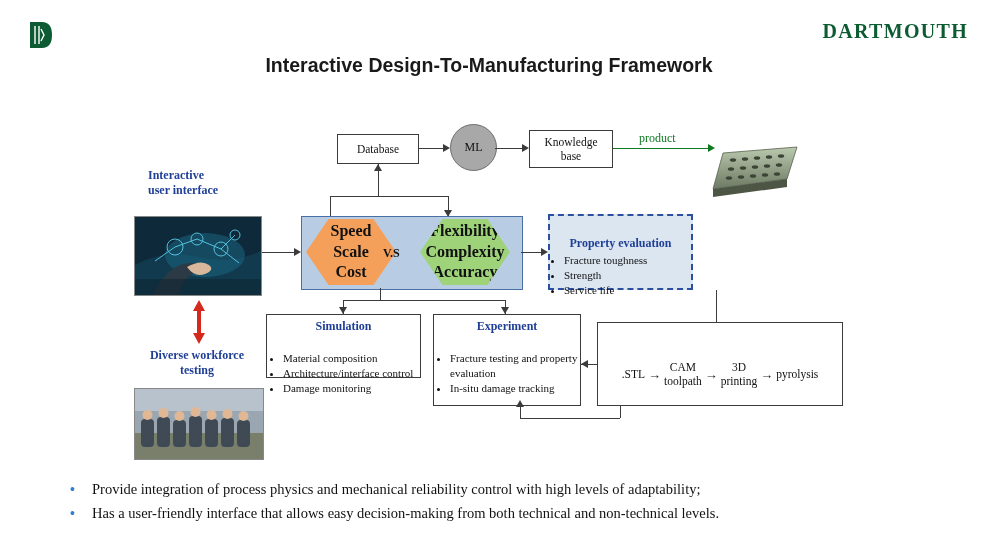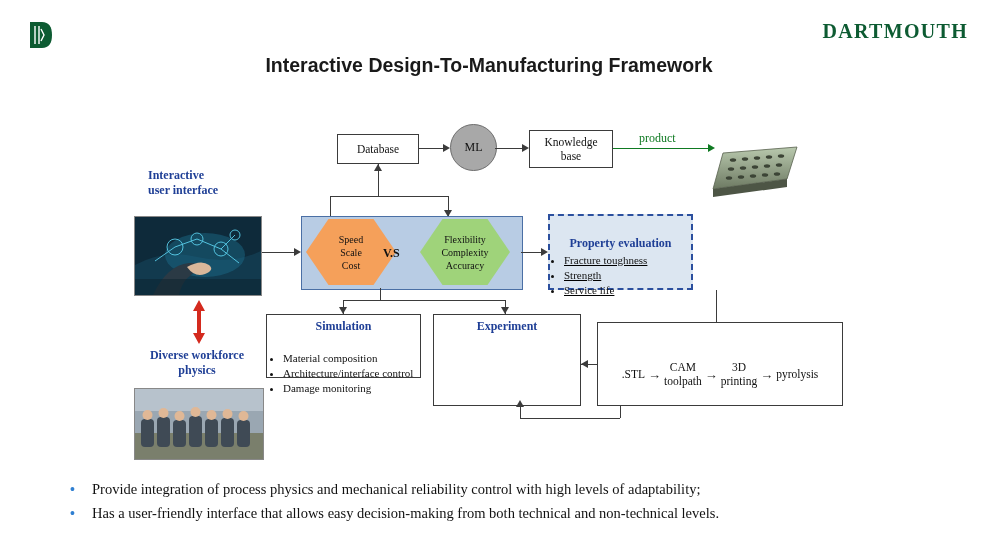--- a/index.html
+++ b/index.html
@@ -112,21 +112,21 @@
     left: 301px; top: 216px; width: 220px; height: 72px;
     background: #b8cce4;
     border: 1px solid #4a6fa5;
   }
   .hexagon {
     position: absolute;
     width: 90px; height: 66px;
     display: flex; flex-direction: column;
     align-items: center; justify-content: center;
     font-family: "Liberation Serif", serif;
-    font-size: 10px; font-weight: normal;
+    font-size: 16px; font-weight: bold;
     clip-path: polygon(25% 0%, 75% 0%, 100% 50%, 75% 100%, 25% 100%, 0% 50%);
     line-height: 1.3;
   }
   #hex-left { left: 306px; top: 219px; background: #f5a05a; border: none; color: #111; }
   #hex-right { left: 420px; top: 219px; background: #9fd37a; color: #111; }
   #vs-text {
     position: absolute;
     left: 383px; top: 246px;
     font-family: "Liberation Serif", serif;
     font-size: 12px; font-weight: bold; color: #111;
@@ -139,21 +139,21 @@
     background: #dce6f1;
     border: 2px dashed #2b4f9e;
     box-sizing: border-box;
   }
   #prop-eval .head {
     text-align: center;
     font-family: "Liberation Serif", serif;
     font-size: 12px; font-weight: bold; color: #1f3f96;
     margin-top: 20px;
   }
-  #prop-eval ul { margin: 2px 0 0 0; padding-left: 14px; text-decoration: underline; }
+  #prop-eval ul { margin: 2px 0 0 0; padding-left: 14px; }
   #prop-eval li { font-family: "Liberation Serif", serif; font-size: 11px; color: #111; line-height: 1.35; }
 
   
   .panel {
     position: absolute;
     box-sizing: border-box;
     border: 1px solid #3b3b3b;
     background: #ffffff;
   }
   .panel .head {
@@ -347,20 +347,24 @@
     <div class="head">Simulation</div>
     <ul>
       <li>Material composition</li>
       <li>Architecture/interface control</li>
       <li>Damage monitoring</li>
     </ul>
   </div>
 
   <div class="panel" id="experiment-panel">
     <div class="head">Experiment</div>
+    <ul>
+      <li>Fracture testing and property evaluation</li>
+      <li>In-situ damage tracking</li>
+    </ul>
   </div>
 
   <div class="panel" id="manufacturing-panel">
     <div class="mfg-flow">
       <span class="mfg-step">.STL</span>
       <span class="mfg-arrow">→</span>
       <span class="mfg-step">
         <span>CAM</span><br>
         <span>toolpath</span>
       </span>
@@ -407,21 +411,21 @@
   </div>
 
   <div id="red-arrow">
     <svg width="14" height="44" viewBox="0 0 14 44">
       <polygon points="7,0 13,11 9,11 9,33 13,33 7,44 1,33 5,33 5,11 1,11" fill="#d42a1e"></polygon>
     </svg>
   </div>
 
   <div class="plain-label" id="workforce-label">
     <span>Diverse workforce</span><br>
-    <span>physics</span>
+    <span>testing</span>
   </div>
   <div id="workforce-image">
     <svg width="128" height="70" viewBox="0 0 128 70">
       <rect width="128" height="70" fill="#9aa7b2"></rect>
       <rect y="44" width="128" height="26" fill="#7a7f6c"></rect>
       <rect y="0" width="128" height="22" fill="#b7c2cc"></rect>
       <g>
         <g fill="#3f4a55">
           <rect x="6" y="30" width="13" height="28" rx="4"></rect>
             <rect x="22" y="28" width="13" height="30" rx="4"></rect>

